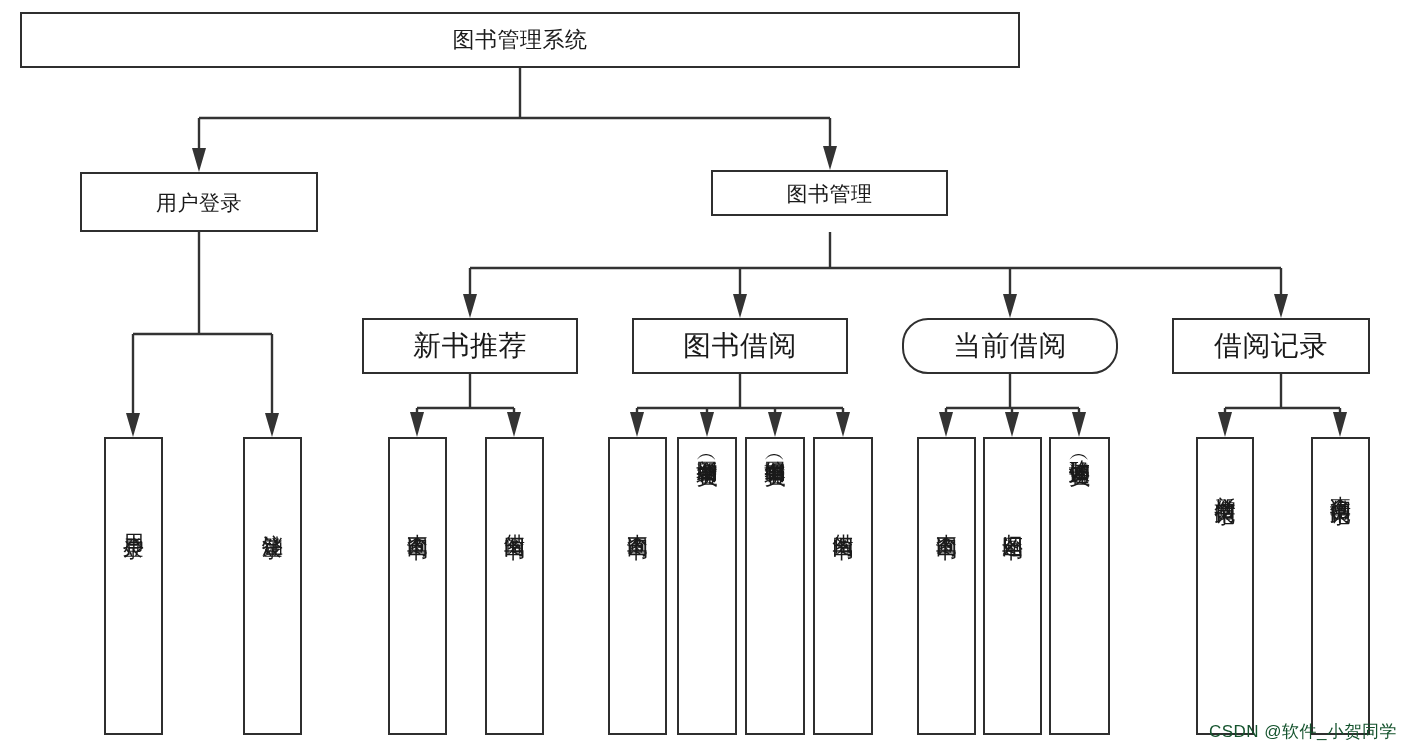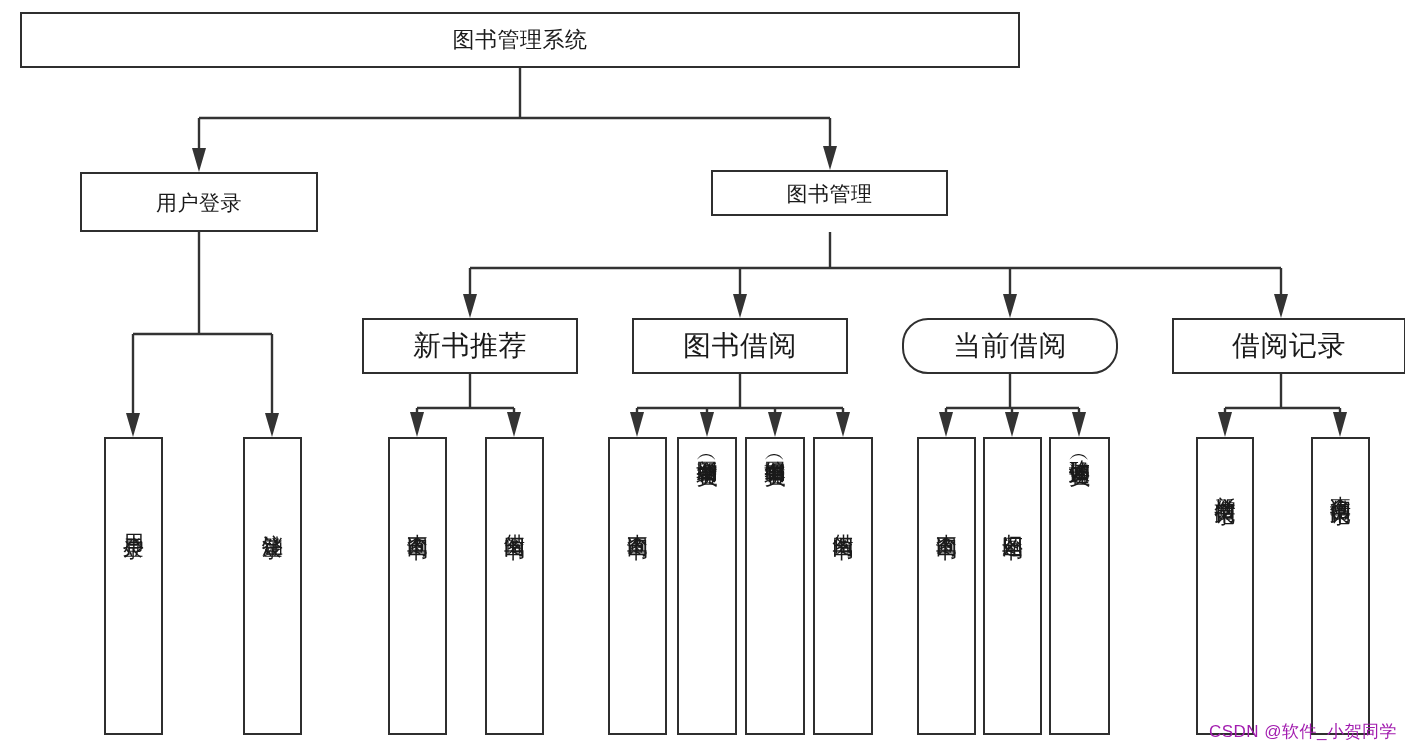--- a/index.html
+++ b/index.html
@@ -73,21 +73,21 @@
   }
   .leaf.leaf-tall .node-label-vertical {
     letter-spacing: 1px;
   }
   
   #watermark {
     position: absolute;
     right: 8px;
     bottom: 4px;
     font-size: 17px;
-    color: #a21caf;
+    color: #14532d;
     white-space: nowrap;
     letter-spacing: 0.5px;
   }
 </style>
 </head>
 <body>
 
 <div id="diagram-root">
 
   <svg id="connector-layer" viewBox="0 0 1405 747" width="1405" height="747">
@@ -179,21 +179,21 @@
 
   <div class="node-box level-three" style="left:362px; top:318px; width:216px; height:56px;">
     <span class="node-label-horizontal">新书推荐</span>
   </div>
   <div class="node-box level-three" style="left:632px; top:318px; width:216px; height:56px;">
     <span class="node-label-horizontal">图书借阅</span>
   </div>
   <div class="node-box level-three" style="left:902px; top:318px; width:216px; height:56px;border-radius:26px;">
     <span class="node-label-horizontal">当前借阅</span>
   </div>
-  <div class="node-box level-three" style="left:1172px; top:318px; width:234px; height:56px;">
+  <div class="node-box level-three" style="left:1172px; top:318px; width:198px; height:56px;">
     <span class="node-label-horizontal">借阅记录</span>
   </div>
 
   <div class="node-box leaf" style="left:104px; top:437px; width:59px; height:298px; padding-top:78px;">
     <span class="node-label-vertical">用户登录</span>
   </div>
   <div class="node-box leaf" style="left:243px; top:437px; width:59px; height:298px; padding-top:78px;">
     <span class="node-label-vertical">注销登录</span>
   </div>
 

